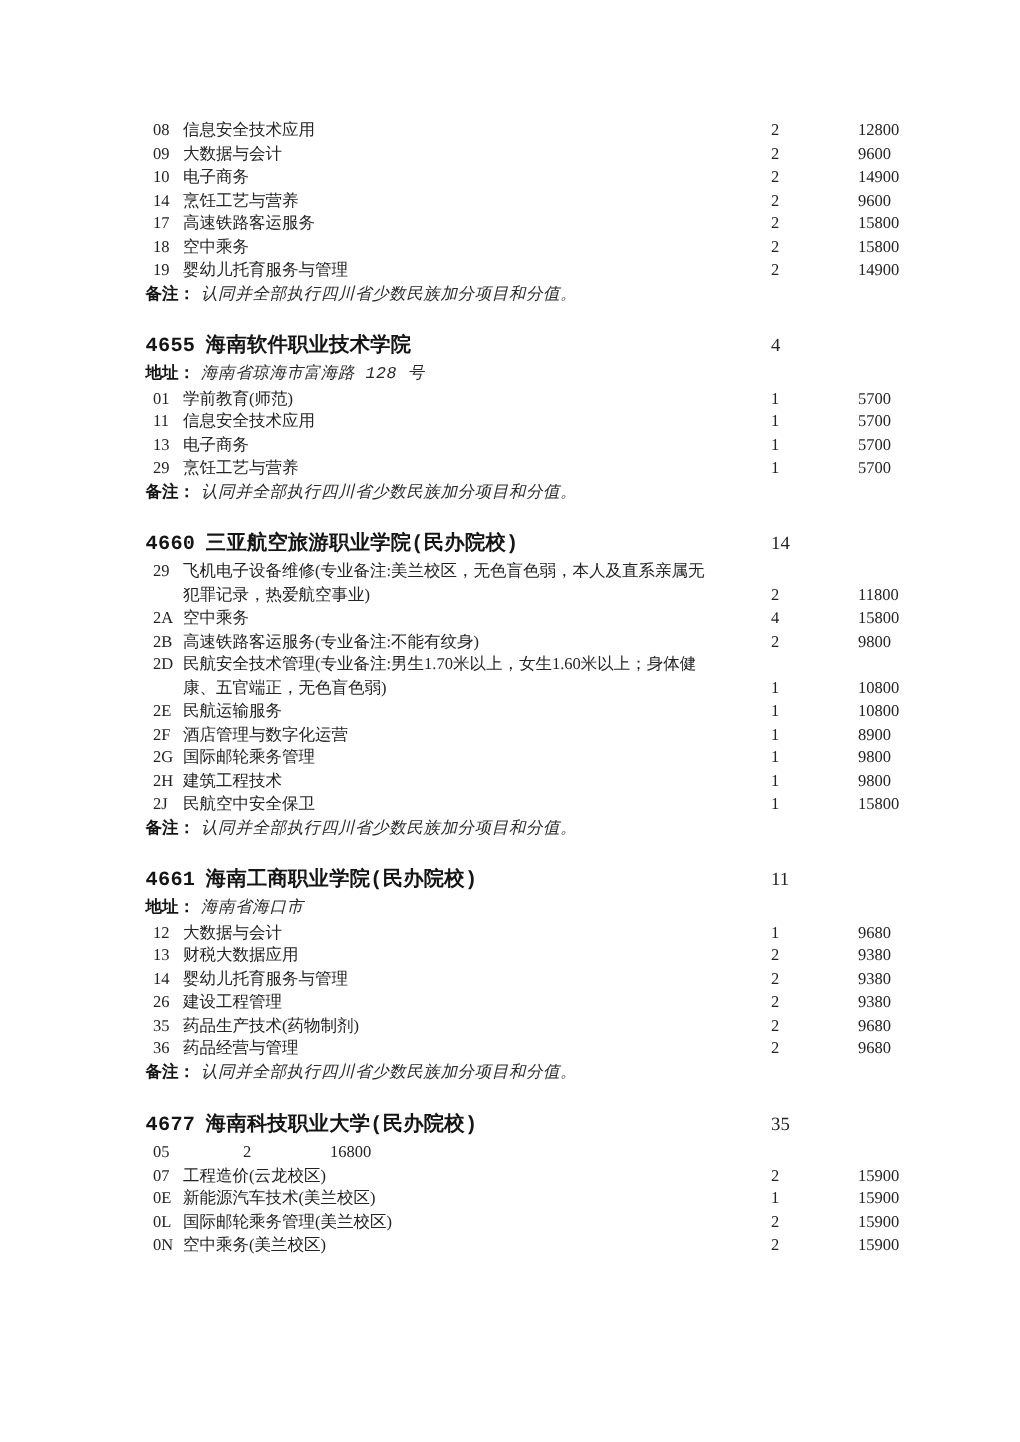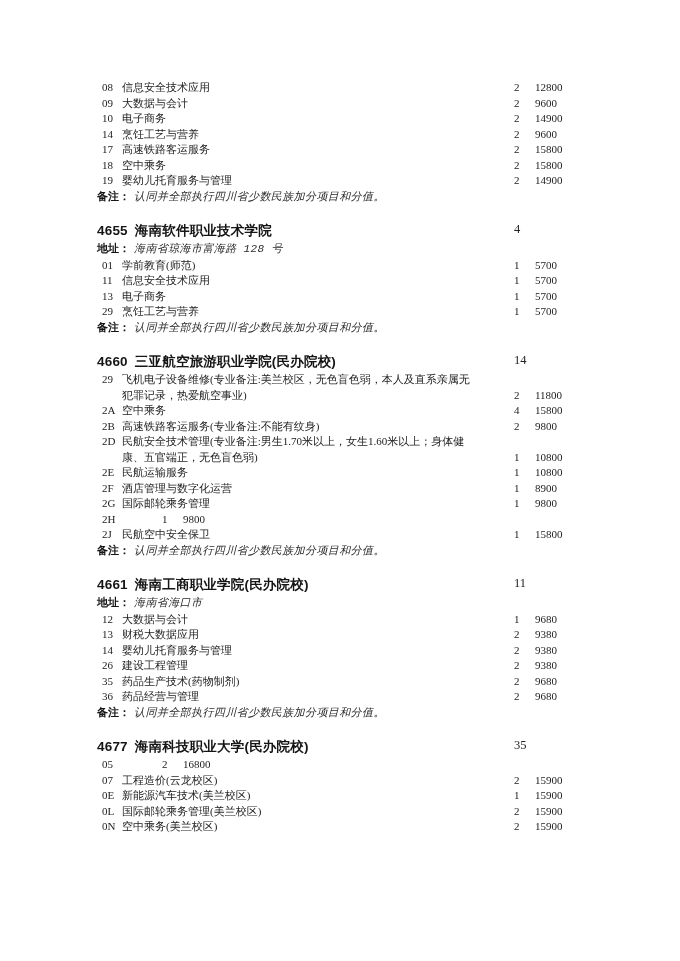--- a/index.html
+++ b/index.html
@@ -21,21 +21,21 @@
   .section { display: block; }
   .section + .section { margin-top: 15px; }
 
   
   .header-line {
     position: relative;
     line-height: 20px;
     white-space: nowrap;
   }
   .h-code, .h-name {
-    font-family: Liberation Sans, sans-serif;
+    font-family: Liberation Mono, monospace;
     font-weight: 700;
     font-size: 13.5px;
     color: #151515;
     letter-spacing: 0.2px;
   }
   .h-code { margin-right: 7px; }
   .h-quota {
     position: absolute;
     left: 417px;
     bottom: 2px;
@@ -78,21 +78,21 @@
     width: 20px;
     margin-left: 5px;
     align-self: flex-start;
   }
   .name {
     flex: none;
     width: 352px;
     word-break: break-all;
   }
   .quota { flex: none; width: 21px; margin-left: 40px; }
-  .fee   { flex: none; width: 46px; }
+  .fee   { flex: none; width: 46px; margin-left: 37px; }
 </style>
 </head>
 <body>
 
 <div class="page">
   <div class="content" id="content-root">
   <section class="section">
 
     <div class="rows">
   <div class="row">
@@ -241,20 +241,21 @@
 
   <div class="row">
     <span class="code">2G</span>
     <span class="name">国际邮轮乘务管理</span>
     <span class="quota">1</span>
     <span class="fee">9800</span>
   </div>
 
   <div class="row">
     <span class="code">2H</span>
+    <span class="name">建筑工程技术</span>
     <span class="quota">1</span>
     <span class="fee">9800</span>
   </div>
 
   <div class="row">
     <span class="code">2J</span>
     <span class="name">民航空中安全保卫</span>
     <span class="quota">1</span>
     <span class="fee">15800</span>
   </div>

